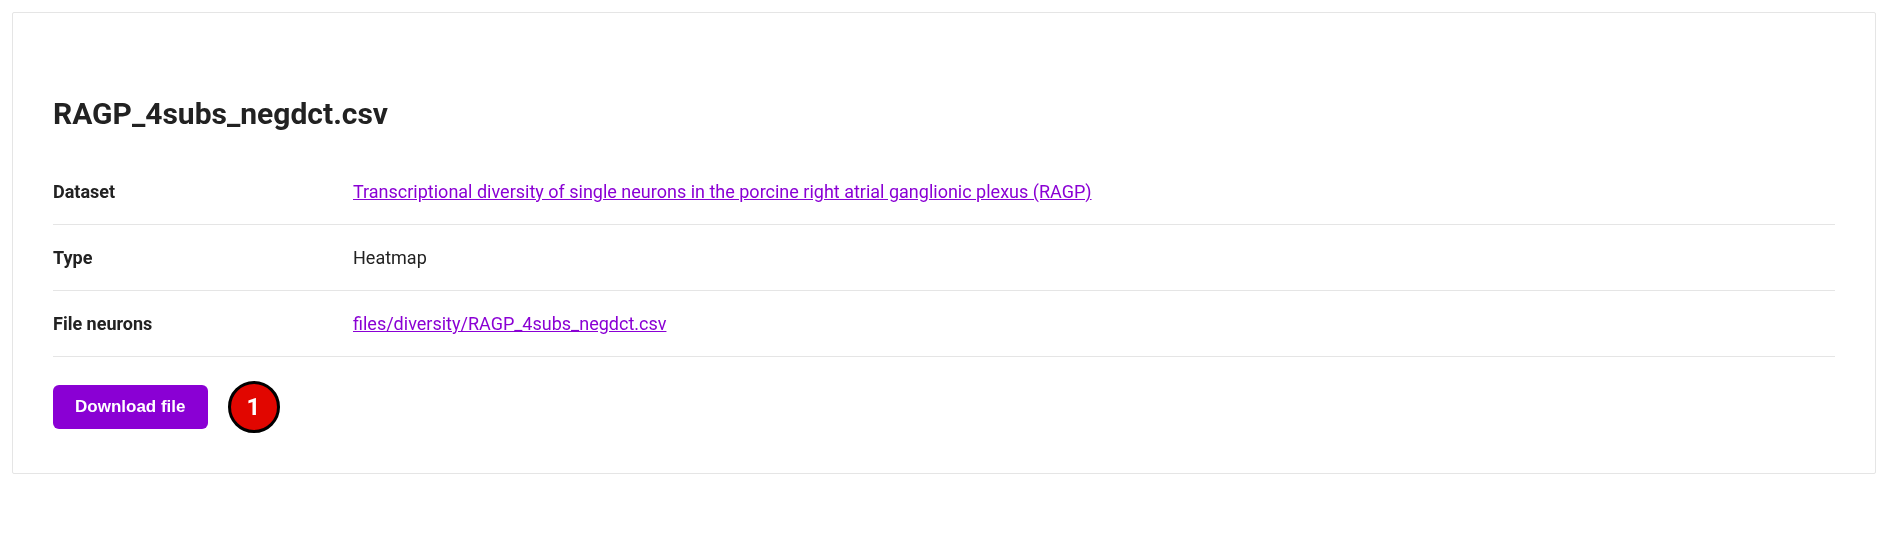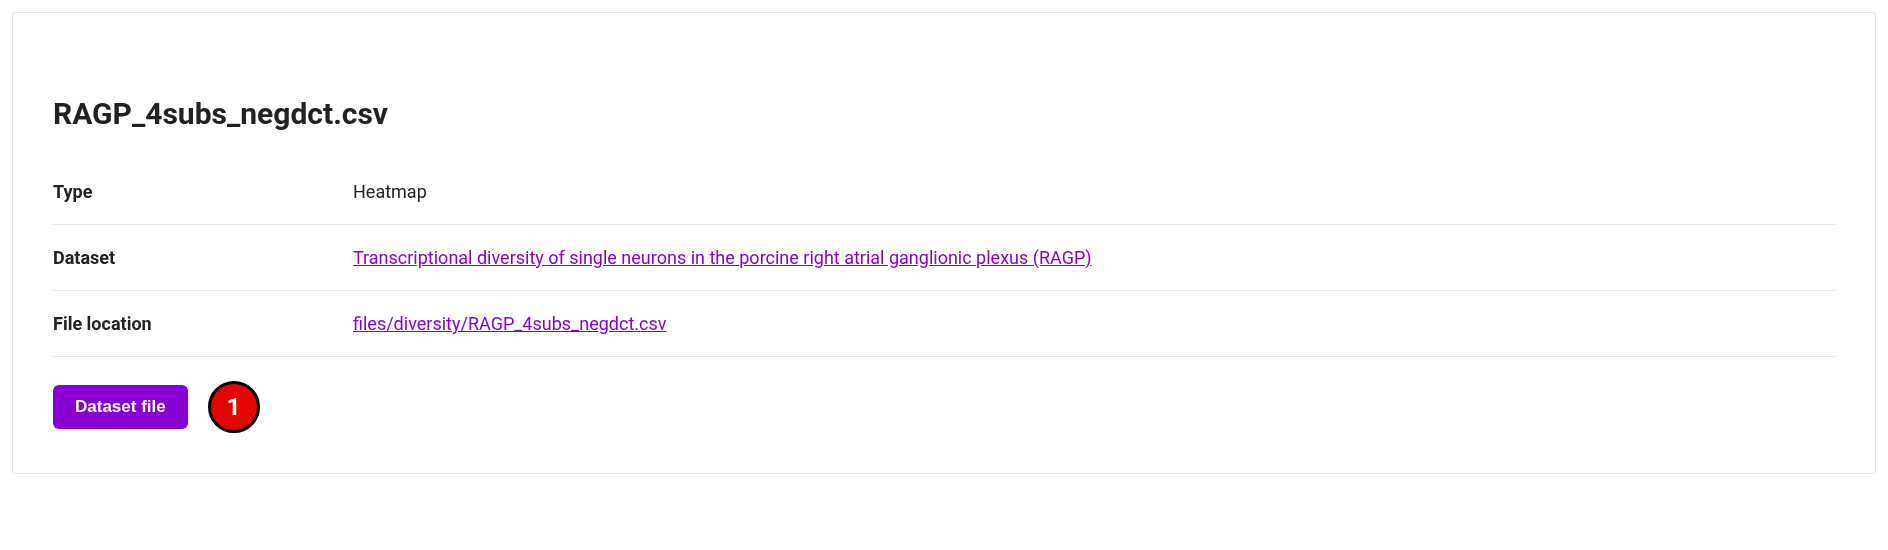--- a/index.html
+++ b/index.html
@@ -87,35 +87,35 @@
 </style>
 </head>
 <body>
 
 <div class="card">
   <h1 class="title">RAGP_4subs_negdct.csv</h1>
 
   <table class="info-table">
     <tbody>
       <tr class="info-row">
-        <td class="info-label">Type</td>
-        <td class="info-value">Heatmap</td>
-      </tr>
-      <tr class="info-row">
         <td class="info-label">Dataset</td>
         <td class="info-value">
           <a href="#">Transcriptional diversity of single neurons in the porcine right atrial ganglionic plexus (RAGP)</a>
         </td>
       </tr>
       <tr class="info-row">
-        <td class="info-label">File location</td>
+        <td class="info-label">Type</td>
+        <td class="info-value">Heatmap</td>
+      </tr>
+      <tr class="info-row">
+        <td class="info-label">File neurons</td>
         <td class="info-value">
           <a href="#">files/diversity/RAGP_4subs_negdct.csv</a>
         </td>
       </tr>
     </tbody>
   </table>
 
   <div class="button-row">
-    <button class="download-btn">Dataset file</button>
+    <button class="download-btn">Download file</button>
     <div class="annotation-badge">1</div>
   </div>
 </div>
 
 </body></html>

